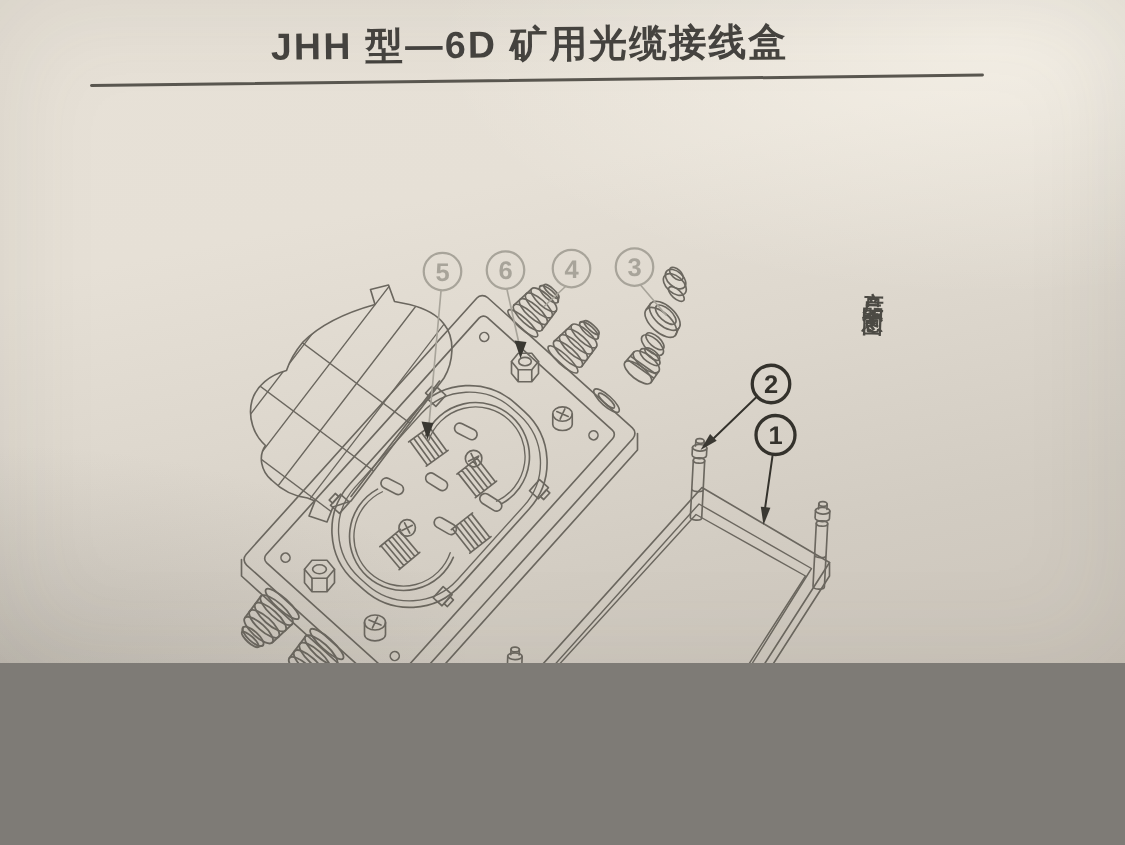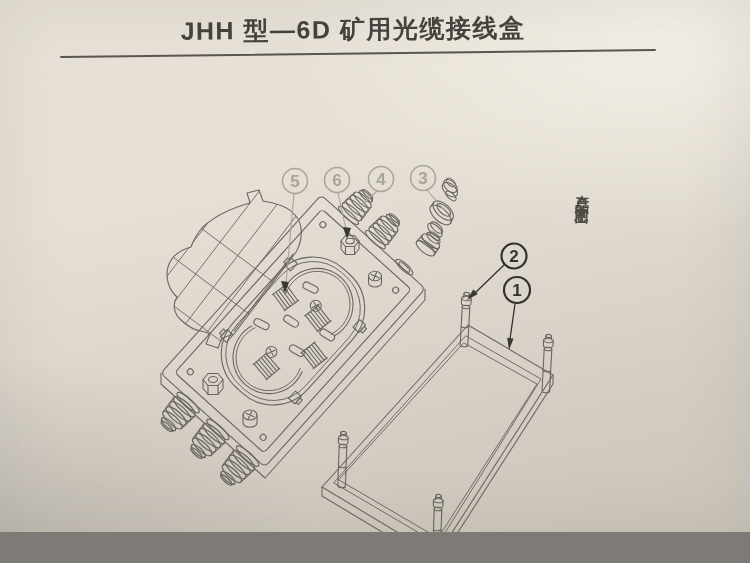--- a/index.html
+++ b/index.html
@@ -1,17 +1,17 @@
 <!DOCTYPE html>
 <html><head>
 <meta charset="utf-8">
 <style>
   html,body{margin:0;padding:0;background:#7e7b76;}
   .photo{
-    position:relative;width:750px;height:532px;overflow:hidden;
+    position:relative;width:750px;height:442px;overflow:hidden;
     font-family:"Liberation Sans","DejaVu Sans",sans-serif;
     background:
       radial-gradient(90% 70% at 88% 6%, rgba(255,251,242,0.55), rgba(255,251,242,0) 55%),
       radial-gradient(70% 55% at 0% 100%, rgba(103,100,96,0.18), rgba(103,100,96,0) 60%),
       linear-gradient(168deg,#e7e1d7 0%,#e6e0d6 32%,#ddd7cd 55%,#d2ccc2 78%,#cbc4ba 100%);
   }
   .photo::after{
     content:"";position:absolute;inset:0;pointer-events:none;
     box-shadow:inset 0 0 70px rgba(80,77,72,0.10);
   }

